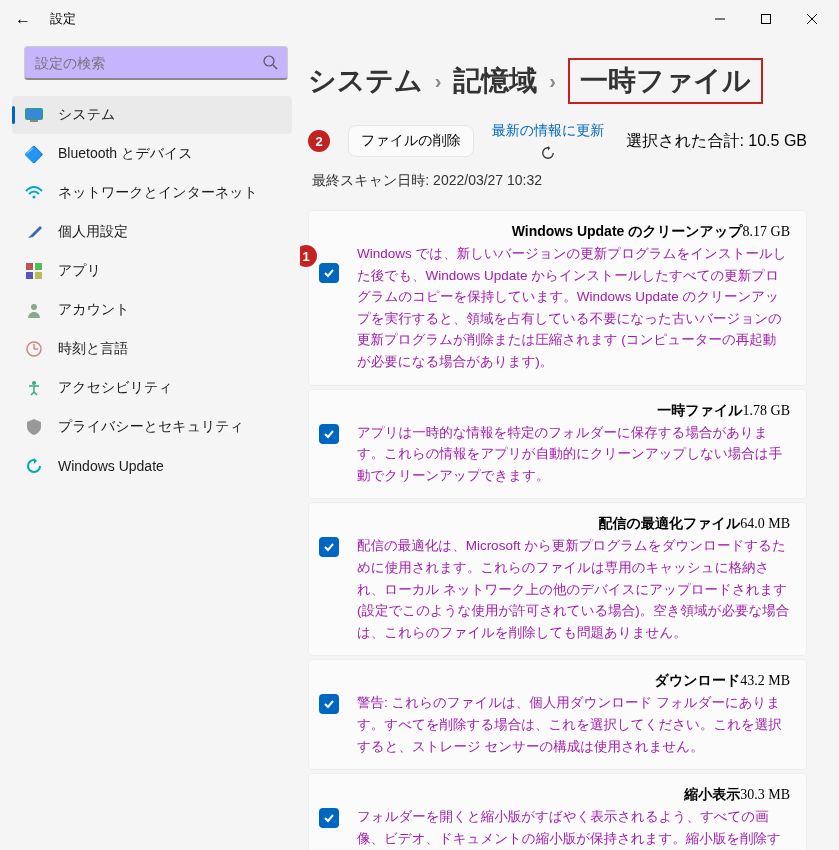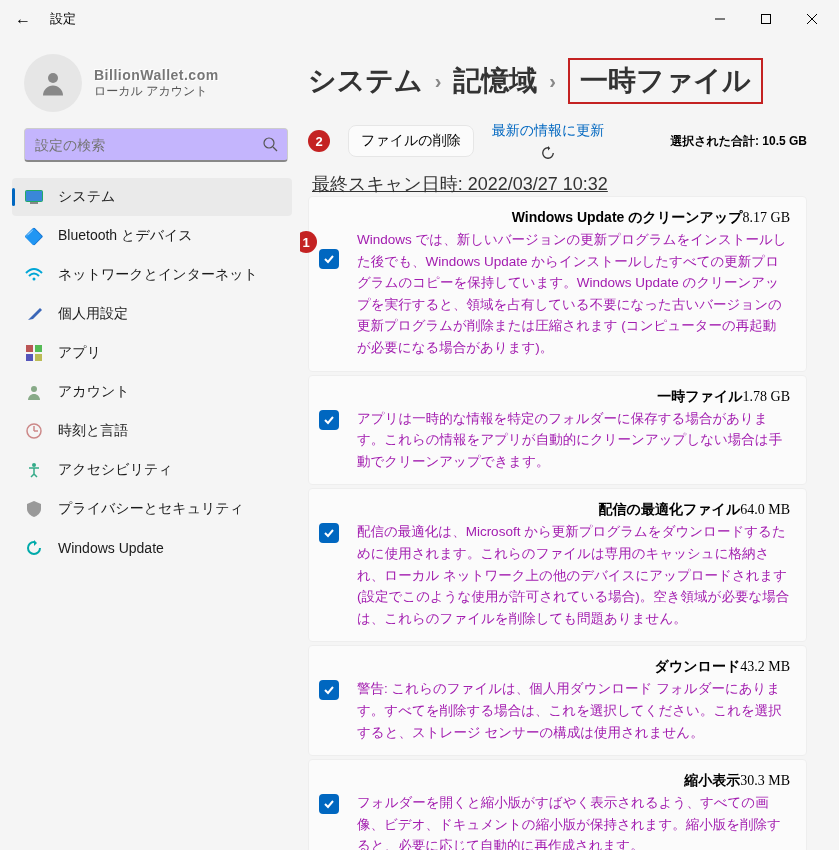--- a/index.html
+++ b/index.html
@@ -34,23 +34,23 @@
 .content { flex: 1; padding: 20px 32px 0 8px; overflow-y: auto; }
 .breadcrumb { display: flex; align-items: center; gap: 12px; font-size: 28px; font-weight: 600; margin-bottom: 18px; }
 .bc-sep { color: #888; font-size: 20px; }
 .bc-item { color: #333; }
 .bc-current { border: 2px solid #c42222; padding: 2px 10px; }
 
 .action-row { display: flex; align-items: center; gap: 18px; margin-bottom: 12px; }
 .marker { width: 22px; height: 22px; border-radius: 50%; background: #c42222; color: #fff; font-size: 13px; font-weight: bold; display: flex; align-items: center; justify-content: center; flex-shrink: 0; }
 .delete-btn { background: #fbfbfb; border: 1px solid #e6e6e6; border-radius: 8px; padding: 6px 12px; font-size: 14px; }
 .refresh-link { color: #0067c0; font-size: 14px; display: flex; align-items: center; gap: 6px; flex-direction: column; }
-.total-size { margin-left: auto; font-size: 12px; font-weight: 700; }
-
-.last-scan { font-size: 18px; color: #333; margin-bottom: 0; padding-left: 4px; text-decoration: underline; }
+.total-size { margin-left: auto; font-size: 16px; font-weight: 400; }
+
+.last-scan { font-size: 14px; color: #333; margin-bottom: 20px; padding-left: 4px; }
 
 .item-card { background: #fbfbfb; border: 1px solid #eee; border-radius: 4px; padding: 12px 16px 12px 10px; margin-bottom: 3px; display: flex; gap: 10px; }
 .item-check-col { display: flex; align-items: flex-start; padding-top: 2px; position: relative; width: 28px; }
 .marker-inline { position: absolute; left: -24px; top: 22px; }
 .checkbox { width: 20px; height: 20px; border-radius: 4px; display: flex; align-items: center; justify-content: center; margin-top: 20px; }
 .checkbox.checked { background: #0067c0; color: #fff; }
 .item-body { flex: 1; }
 .item-head { display: flex; justify-content: flex-end; align-items: baseline; }
 .item-title { font-size: 14px; font-weight: 600; }
 .item-size { font-size: 14px; font-family: Liberation Serif, serif; }
@@ -80,32 +80,20 @@
       <svg width="10" height="10">
           <line x1="0" y1="0" x2="10" y2="10" stroke="#000"></line>
           <line x1="10" y1="0" x2="0" y2="10" stroke="#000"></line>
         </svg>
     </div>
   </div>
 </div>
 
 <div class="main-layout">
   <div class="sidebar">
-    <div class="user-block">
-      <div class="avatar">
-        <svg viewBox="0 0 24 24">
-            <circle cx="12" cy="8" r="4" fill="#888"></circle>
-            <path d="M4 22c0-4.4 3.6-8 8-8s8 3.6 8 8" fill="#888"></path>
-          </svg>
-      </div>
-      <div class="user-info">
-        <div class="user-name">BillionWallet.com</div>
-        <div class="user-sub">ローカル アカウント</div>
-      </div>
-    </div>
 
     <div class="search-box">
       <input type="text" placeholder="設定の検索" style="">
       <span class="srch-icon">
         <svg width="16" height="16" viewBox="0 0 16 16">
             <circle cx="7" cy="7" r="5" fill="none" stroke="#555" stroke-width="1.2"></circle>
             <line x1="11" y1="11" x2="15" y2="15" stroke="#555" stroke-width="1.2"></line>
           </svg>
       </span>
     </div>

